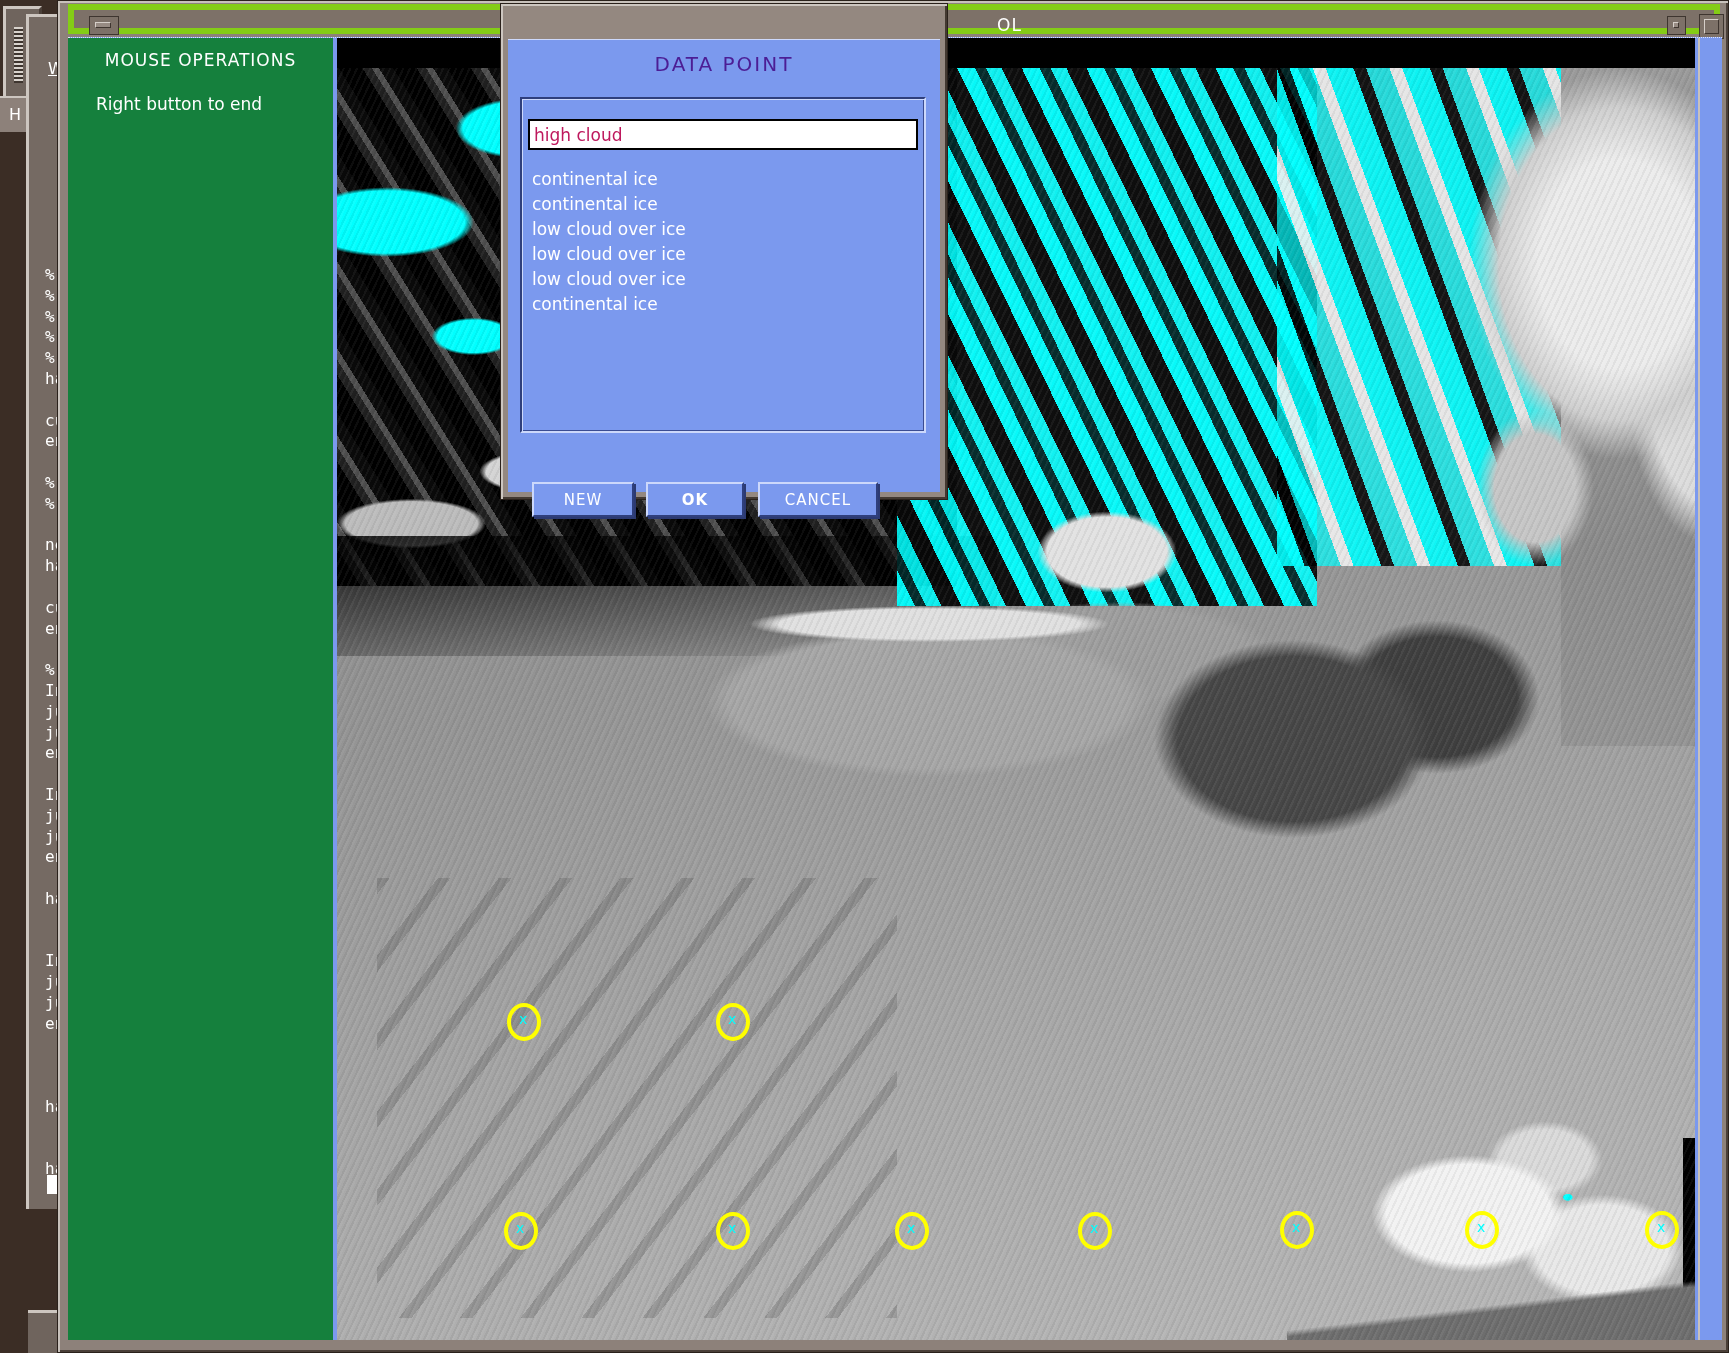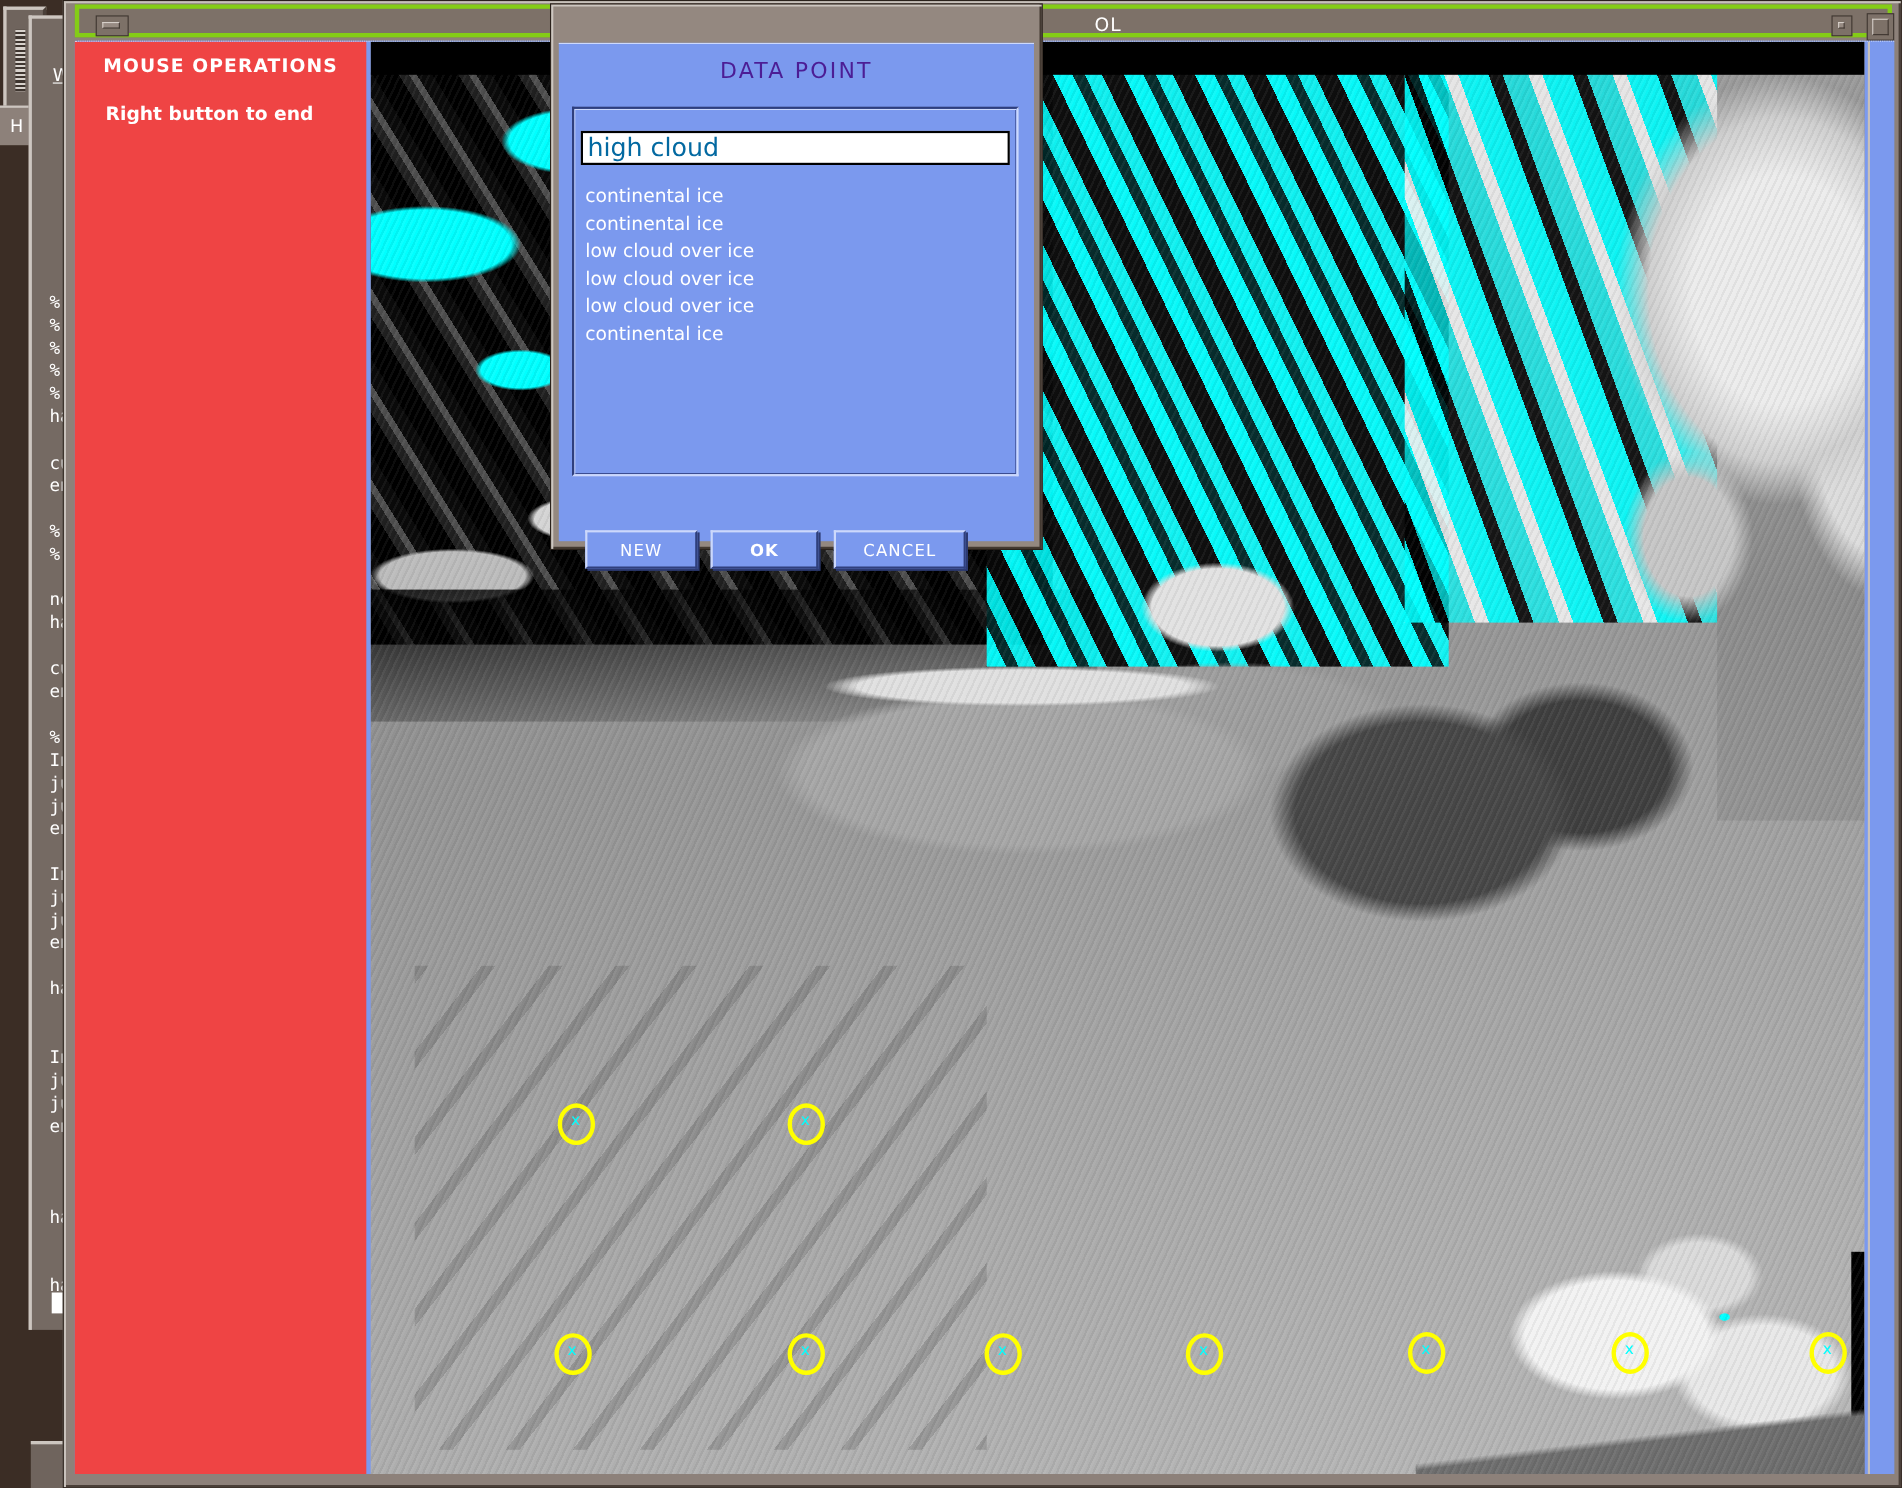--- a/index.html
+++ b/index.html
@@ -32,41 +32,41 @@
     font-family:"DejaVu Sans Mono", monospace;font-size:16px;line-height:20.8px;
     white-space:pre;}
   .tline{height:20.8px;}
   .term-cursor{position:absolute;left:18px;top:1158px;width:13px;height:19px;background:#ffffff;}
 
   
   .main-window{left:57px;top:0;width:1672px;height:1353px;background:#8d817a;
     border:1px solid #2a211b;box-sizing:border-box;
     box-shadow:inset 2px 2px 0 #c8c1bb, inset -2px -2px 0 #4a3f38;}
   .mw-titlebar{position:absolute;left:10px;top:3px;right:8px;height:30px;
-    background:#7d7168;border:4px solid #84cc16;box-sizing:border-box;}
+    background:#7d7168;border:6px solid #84cc16;box-sizing:border-box;}
   .mw-title{position:absolute;left:923px;top:5px;color:#fff;font-size:17px;letter-spacing:1px;}
   .dash-btn{position:absolute;width:28px;height:17px;background:#7d7168;
     border:1px solid #3e352f;}
   .dash-btn .dash{position:absolute;left:5px;top:5px;width:16px;height:6px;background:#978b83;
     border-top:1px solid #d6cfc9;border-left:1px solid #d6cfc9;
     border-bottom:1px solid #3e352f;border-right:1px solid #3e352f;box-sizing:border-box;}
   .mw-dash{left:15px;top:6px;}
   .mw-btn{position:absolute;background:#7d7168;border:1px solid #3e352f;}
   .mw-min{left:1593px;top:6px;width:17px;height:17px;}
   .mw-min .dot{position:absolute;left:5px;top:5px;width:6px;height:6px;background:#978b83;
     border-top:1px solid #d6cfc9;border-left:1px solid #d6cfc9;
     border-bottom:1px solid #3e352f;border-right:1px solid #3e352f;box-sizing:border-box;}
   .mw-max{left:1625px;top:4px;width:23px;height:23px;}
   .mw-max .sq{position:absolute;left:4px;top:4px;width:13px;height:13px;
     border:1px solid #d6cfc9;border-bottom-color:#3e352f;border-right-color:#3e352f;}
 
   .mw-content{position:absolute;left:10px;top:36px;right:6px;bottom:12px;background:#7b99ee;
     border-top:1px dotted #dfe6ff;}
-  .left-panel{position:absolute;left:0;top:0;width:265px;height:100%;background:#ef4444;
-    color:#fff;font-weight:bold;}
+  .left-panel{position:absolute;left:0;top:0;width:265px;height:100%;background:#15803d;
+    color:#fff;}
   .lp-heading{position:absolute;left:0;right:0;top:12px;text-align:center;font-size:17px;letter-spacing:1px;}
   .lp-sub{position:absolute;left:28px;top:56px;font-size:17px;}
   .right-strip{position:absolute;right:0;top:0;width:22px;height:100%;background:#7b99ee;
     border-left:2px solid #c8c1bb;}
 
   
   .sat{position:absolute;left:269px;top:0;width:1358px;height:100%;overflow:hidden;
     background:linear-gradient(168deg,#757575 0%,#8a8a8a 30%,#9c9c9c 55%,#aaaaaa 75%,#b8b8b8 100%);}
   .sat > div{position:absolute;}
   .sat-dither{left:0;top:0;right:0;bottom:0;
@@ -141,23 +141,23 @@
     border-top:1px solid #d6cfc9;border-left:1px solid #d6cfc9;
     border-bottom:1px solid #3e352f;border-right:1px solid #3e352f;box-sizing:border-box;}
   .dlg-body{position:absolute;left:7px;top:35px;right:7px;bottom:7px;background:#7b99ee;
     border-top:1px solid #cdd9fc;}
   .dlg-heading{position:absolute;left:0;right:0;top:12px;text-align:center;color:#4c1d95;
     font-size:20px;letter-spacing:2px;}
   .list-outer{position:absolute;left:12px;right:14px;top:57px;height:336px;
     border:2px solid #2f3f7c;border-bottom-color:#ccd8fb;border-right-color:#ccd8fb;
     box-shadow:1px 1px 0 #ccd8fb inset, -1px -1px 0 #3a4c92 inset;
     padding:20px 6px 0 6px;box-sizing:border-box;}
-  .name-input{display:block;width:100%;height:31px;background:#ffffff;color:#0369a1;
+  .name-input{display:block;width:100%;height:31px;background:#ffffff;color:#be185d;
     border:2px solid #000;box-sizing:border-box;font-family:"DejaVu Sans", sans-serif;
-    font-size:23px;padding:0 4px;outline:none;}
+    font-size:17px;padding:0 4px;outline:none;}
   .list-items{margin-top:17px;color:#fff;font-size:17px;}
   .list-item{height:25px;line-height:25px;padding-left:4px;}
   .btn-row{position:absolute;left:16px;right:16px;top:442px;height:36px;}
   .dlg-btn{position:absolute;top:0;height:35px;background:#7b99ee;color:#fff;
     font-family:"DejaVu Sans", sans-serif;font-size:15px;letter-spacing:1px;
     border:2px solid #ccd8fb;border-bottom-color:#2f3f7c;border-right-color:#2f3f7c;
     box-shadow:2px 2px 0 #2c3a72;box-sizing:border-box;}
   .btn-new{left:8px;width:102px;}
   .btn-ok{left:122px;width:98px;font-weight:bold;}
   .btn-cancel{left:234px;width:120px;}

